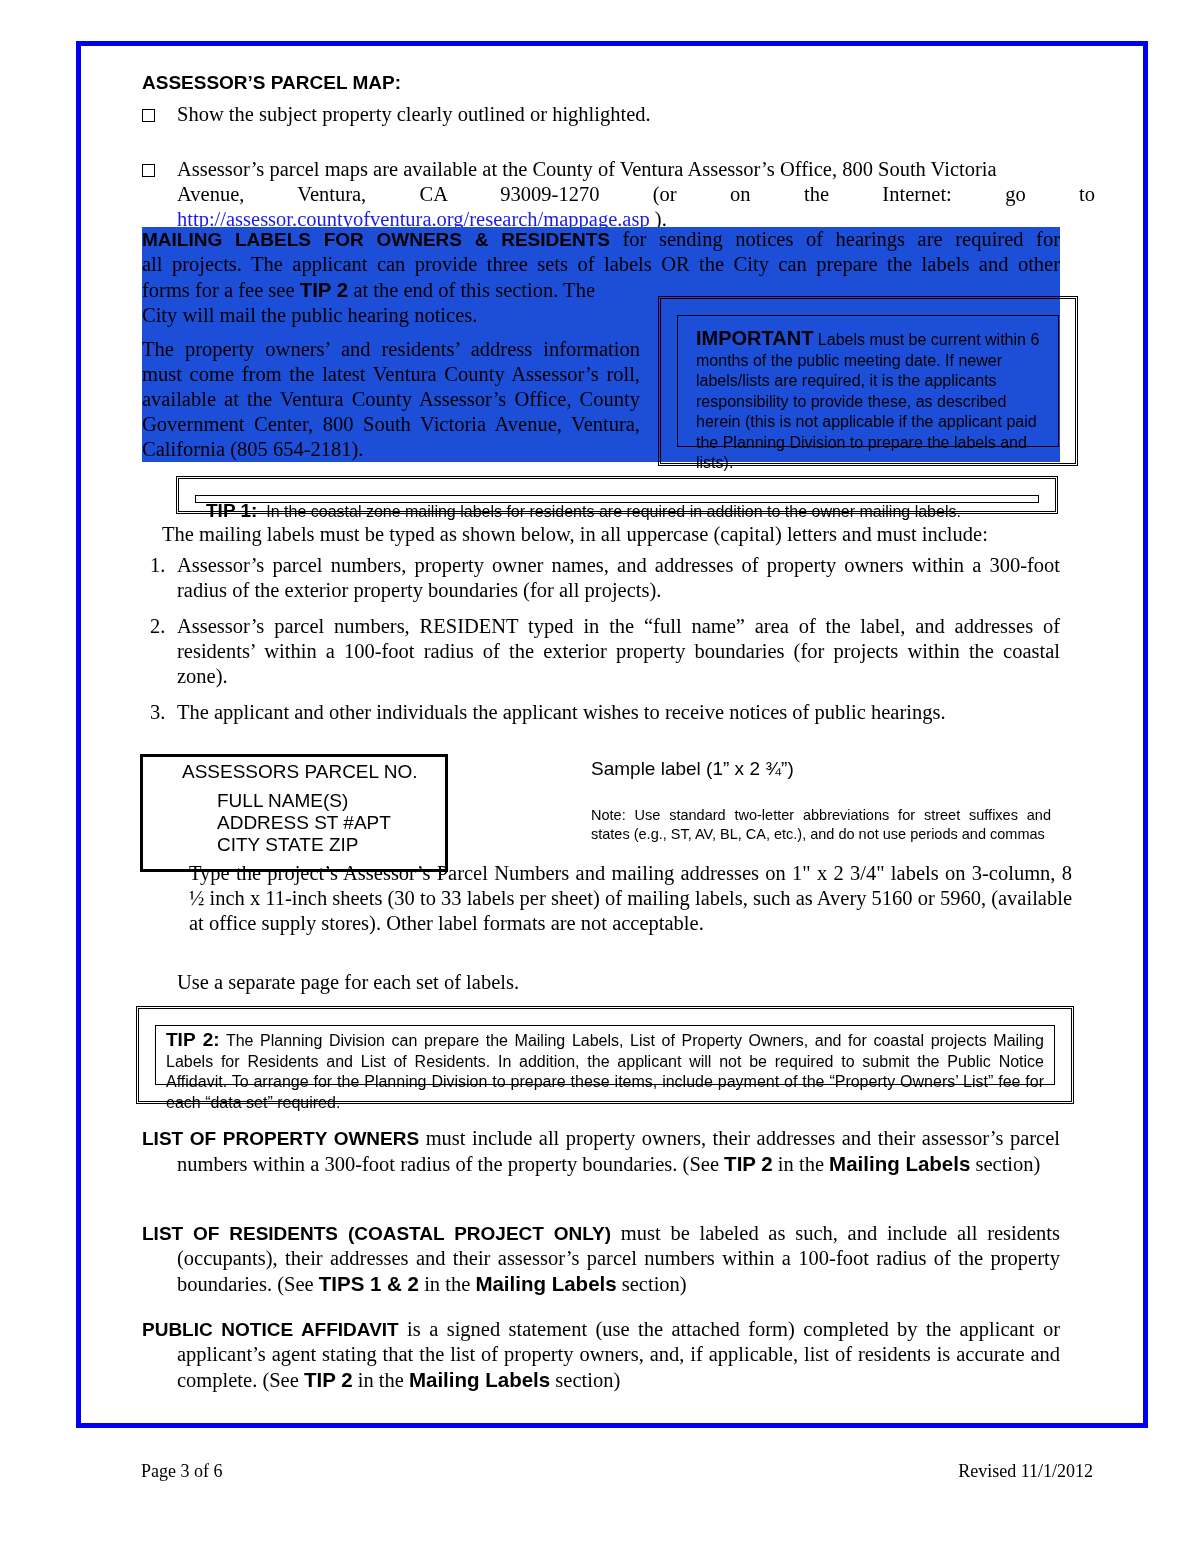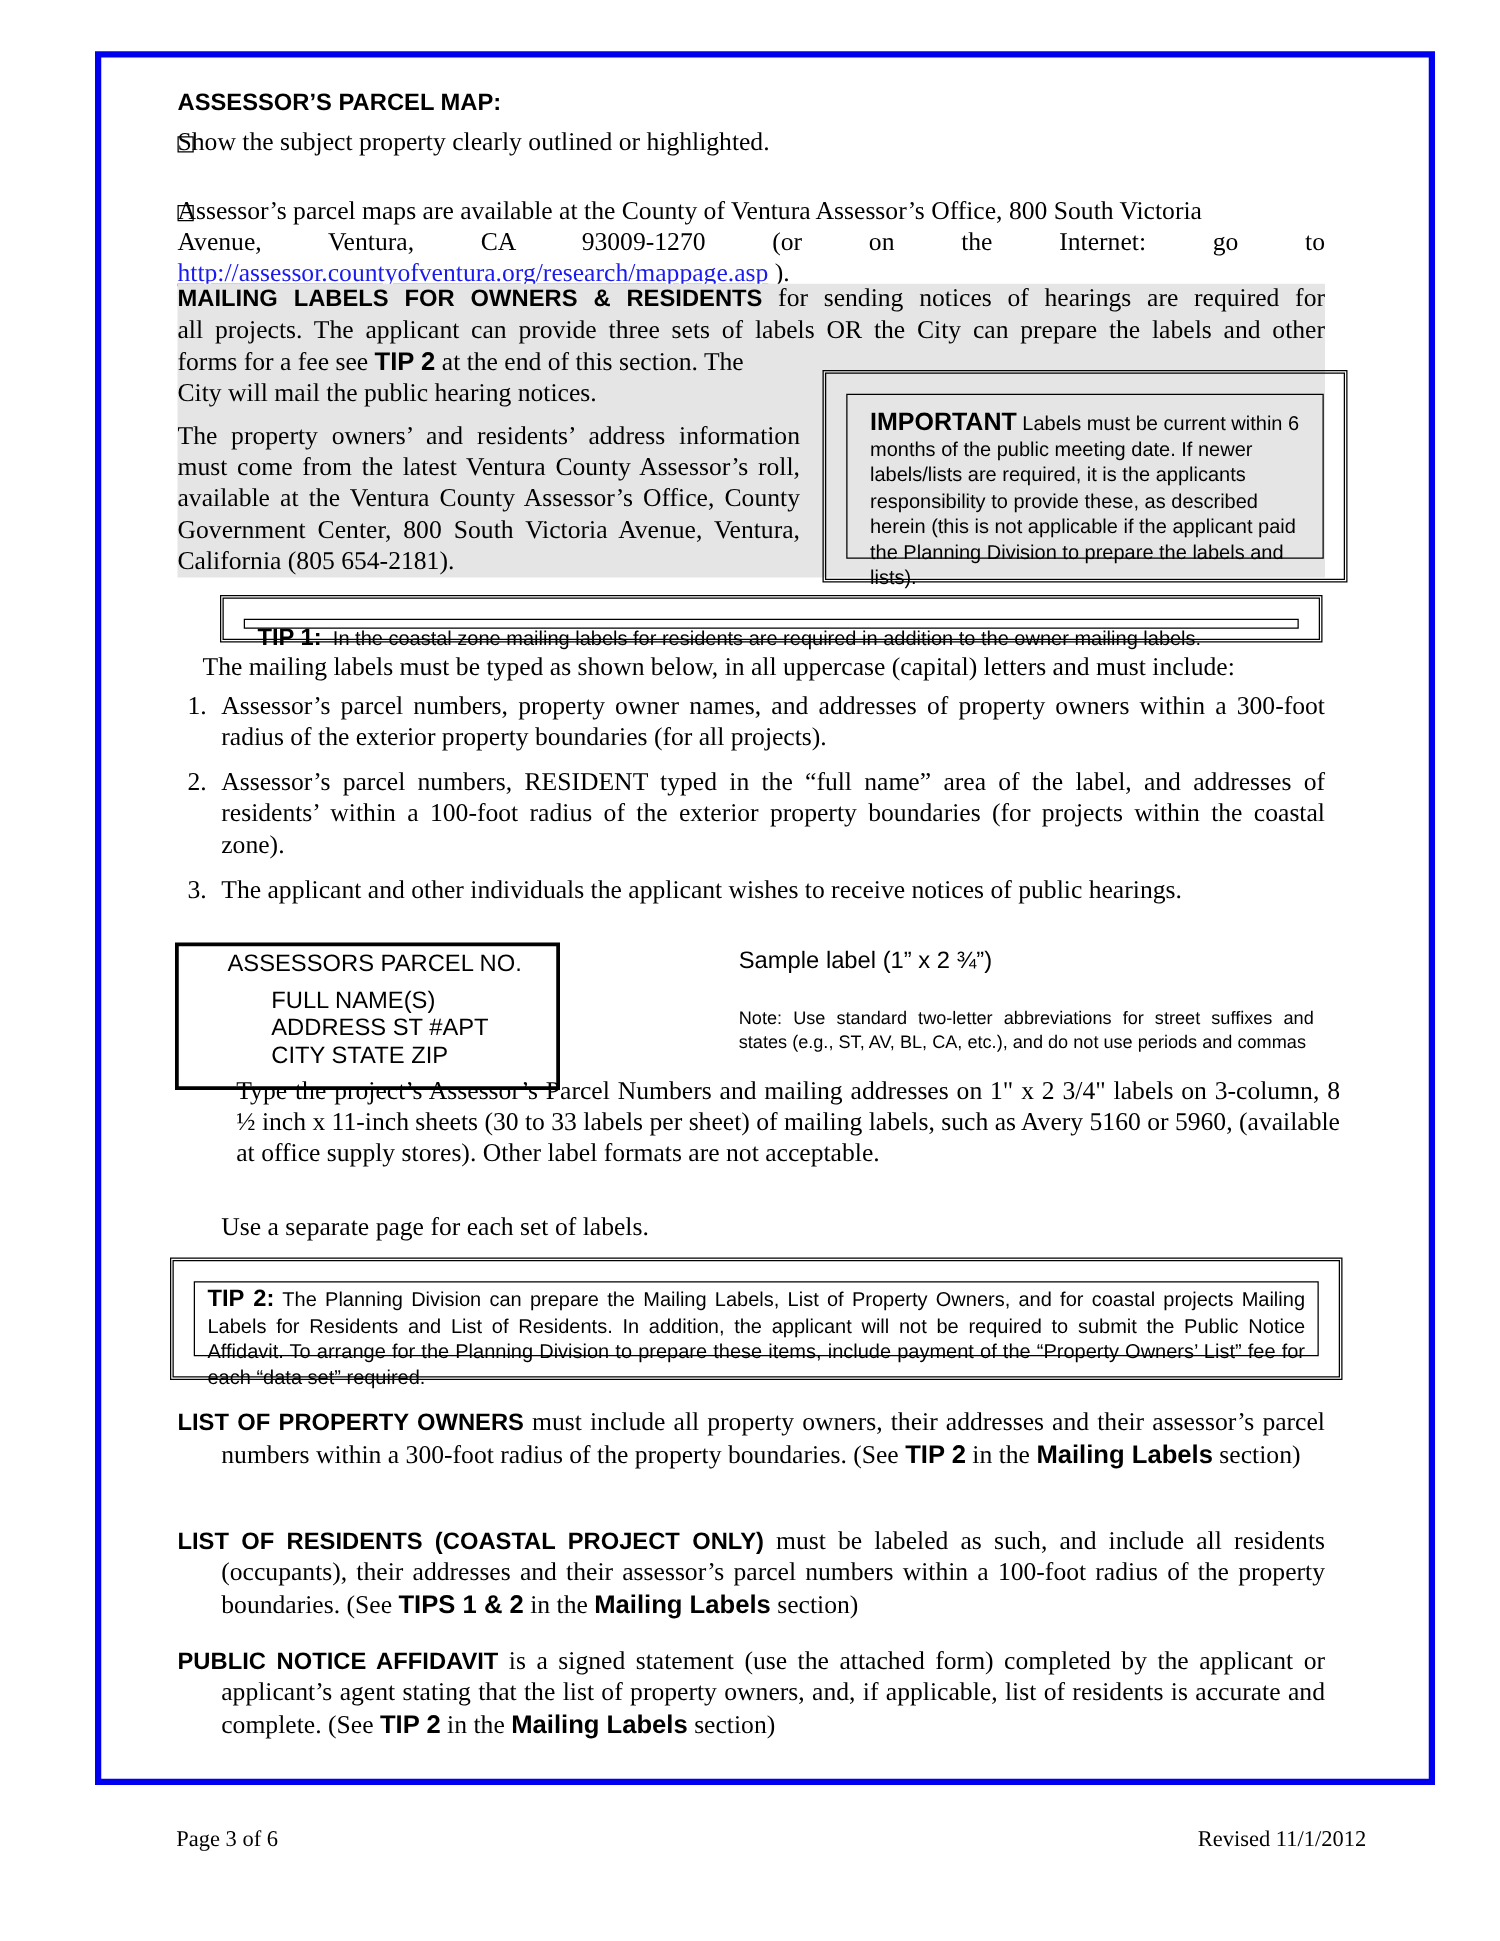--- a/index.html
+++ b/index.html
@@ -12,21 +12,21 @@
   .sans { font-family: "Liberation Sans", sans-serif; }
   .abs { position: absolute; }
   .p { font-family: "Liberation Serif", serif; font-size: 20.5px; line-height: 25px; text-align: justify; }
   .h { font-family: "Liberation Sans", sans-serif; font-weight: bold; font-size: 19px; }
   .b { font-family: "Liberation Sans", sans-serif; font-weight: bold; }
   a.link { color: #1a1aee; text-decoration: underline; }
   .checkbox {
     display: inline-block; width: 11px; height: 11px; border: 1px solid #000;
     position: absolute; left: 0; top: 7px;
   }
-  .bullet { position: relative; }
+  .bullet { position: relative; padding-left: 35px; }
   .dbl {
     position: absolute; border: 3px double #000; box-sizing: border-box; padding: 16px;
   }
   .dbl-inner { border: 1px solid #000; width: 100%; height: 100%; box-sizing: border-box; }
   ol.items { margin: 0; padding: 0; list-style: none; }
   ol.items li { position: relative; padding-left: 35px; margin-bottom: 11px; }
   ol.items li .num { position: absolute; left: 8px; top: 0; }
   .justify-last { text-align-last: justify; }
 </style>
 </head>
@@ -49,21 +49,21 @@
     <div><a class="link">http://assessor.countyofventura.org/research/mappage.asp</a><span> ).</span></div>
   </div>
 </section>
 
 <section>
   
   
   
 </section>
 
-<div class="abs p" style="left:142px; top:227px; width:918px; background:#e5e5e5;">
+<div class="abs p" style="left:142px; top:227px; width:918px; background:#1d4ed8;">
   <div style="text-align:justify; text-align-last:justify;"><span class="h">MAILING LABELS FOR OWNERS &amp; RESIDENTS</span><span> for sending notices of hearings are required for </span></div>
   <div style="text-align:justify; text-align-last:justify;">all projects.  The applicant can provide three sets of labels OR the City can prepare the labels and other </div>
   <div style="width:500px;"><span>forms for a fee see </span><span class="b">TIP 2</span><span> at the end of this section.   The</span></div>
   <div style="width:500px;">City will mail the public hearing notices.</div>
   <div style="width:498px; margin-top:9px; text-align:justify;">The property owners’ and residents’ address information must come from the latest Ventura County Assessor’s roll, available at the Ventura County Assessor’s Office, County Government Center, 800 South Victoria Avenue, Ventura, California (805 654-2181).</div>
 </div>
 
 <div class="dbl" style="left:658px; top:296px; width:420px; height:170px;">
   <div class="dbl-inner sans" style="padding:12px 14px 6px 18px; font-size:16px; line-height:20.5px;">
     <span class="b" style="font-size:20px;">IMPORTANT</span><span> Labels must be current within 6 months of the public meeting date.  If newer labels/lists are required, it is the applicants responsibility to provide these, as described herein (this is not applicable if the applicant paid the Planning Division to prepare the labels and lists).</span>

